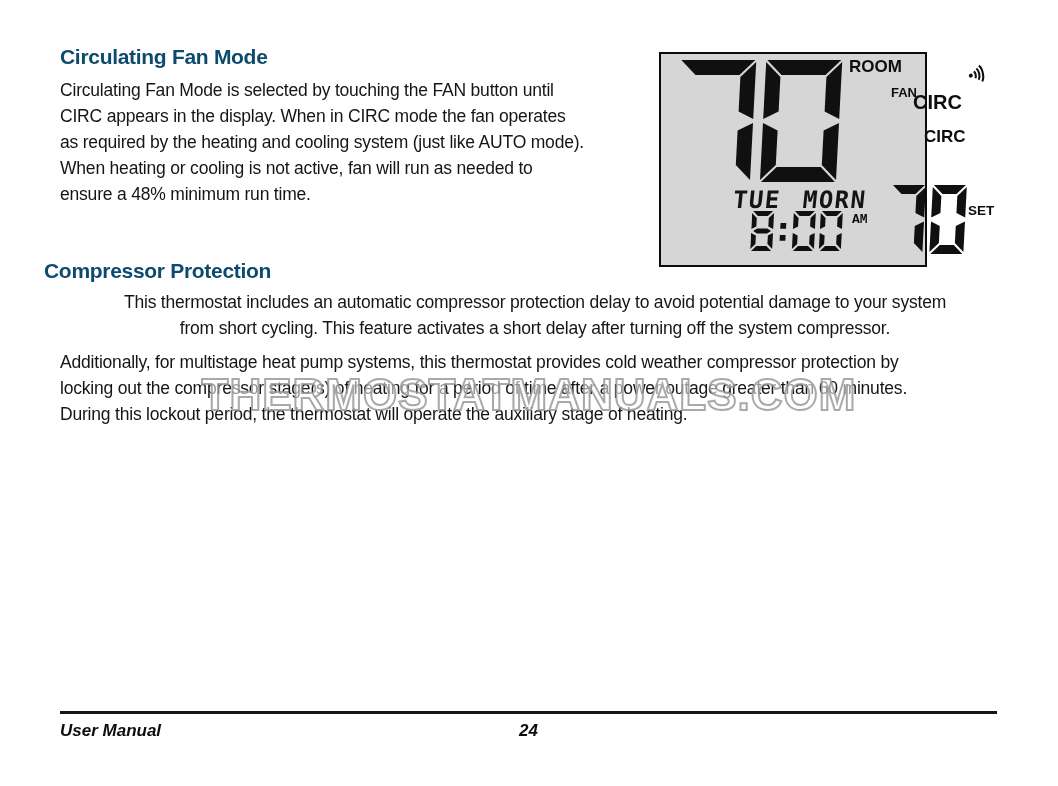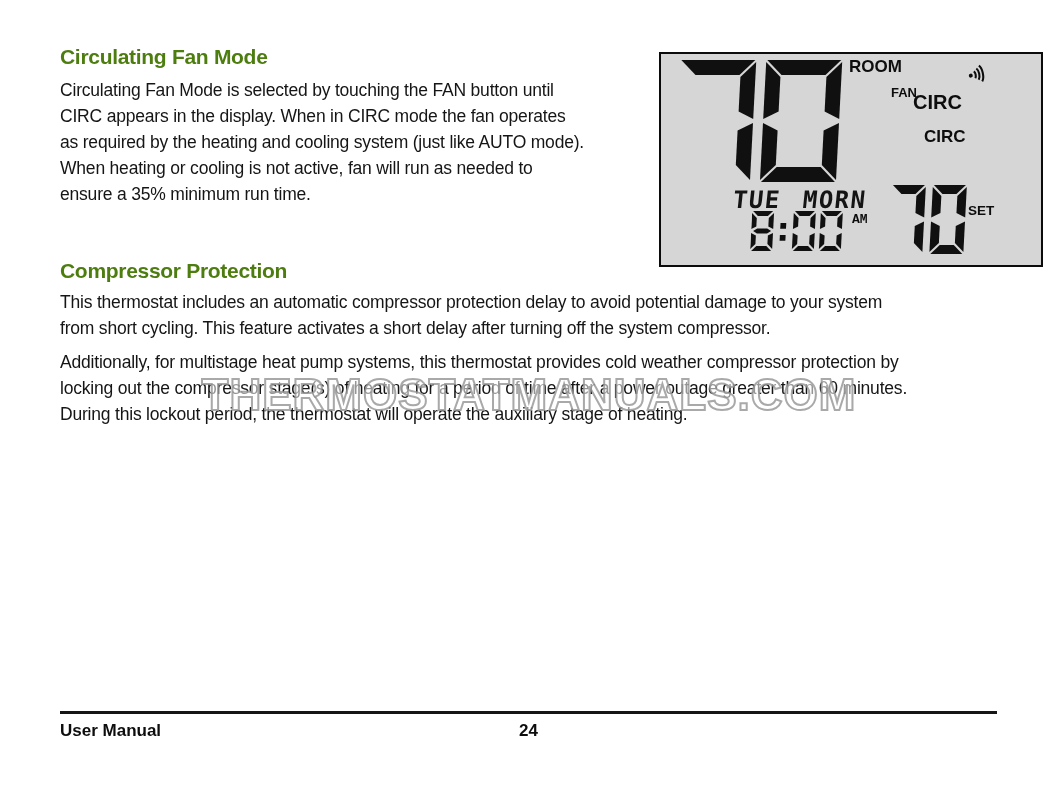--- a/index.html
+++ b/index.html
@@ -3,29 +3,29 @@
 <meta charset="utf-8">
 <style>
   html,body{margin:0;padding:0;}
   body{
     width:1058px;height:786px;position:relative;overflow:hidden;
     background:#ffffff;color:#141414;
     font-family:"Liberation Sans","DejaVu Sans",sans-serif;
   }
   .abs{position:absolute;}
   h2.sec-head{
-    margin:0;font-size:21px;font-weight:bold;letter-spacing:-0.3px;color:#4d7c0f;
+    margin:0;font-size:21px;font-weight:bold;letter-spacing:-0.3px;color:#0c4a6e;
   }
   .body-text{
     margin:0;font-size:17.5px;line-height:26px;letter-spacing:-0.2px;
     white-space:pre-line;color:#151515;
   }
   
   .lcd{
-    left:659px;top:52px;width:384px;height:215px;
+    left:659px;top:52px;width:268px;height:215px;
     background:#d6d6d6;border:2px solid #0b0b0b;box-sizing:border-box;
   }
   .lcd .lbl{position:absolute;font-weight:bold;color:#0d0d0d;line-height:1;}
   .seg{position:absolute;transform:skewX(-3deg);}
   .lbl-room{left:188px;top:4px;font-size:17px;}
   .lbl-fan{left:230px;top:32px;font-size:13px;text-align:right;}
   .lbl-circ{left:252px;top:38px;font-size:20px;}
   .lbl-heat{left:263px;top:74px;font-size:17px;}
   .lbl-am{left:191px;top:159px;font-size:13px;font-family:Liberation Mono, monospace;}
   .lbl-set{left:307px;top:150px;font-size:13.5px;}
@@ -39,34 +39,34 @@
   
   .watermark{
     left:50%;top:395px;transform:translate(-50%,-50%);
     font-size:44px;font-weight:bold;letter-spacing:1px;white-space:nowrap;
     color:rgba(255,255,255,0.55);
     -webkit-text-stroke:2px rgba(148,148,148,0.8);
     pointer-events:none;z-index:5;
   }
   
   .footer-line{left:60px;top:711px;width:937px;height:2.5px;background:#161616;}
-  .footer-text{font-size:17px;font-weight:bold;color:#0d0d0d;}
+  .footer-text{font-size:17px;font-weight:bold;color:#0d0d0d;font-style:italic;}
   .footer-left{left:60px;top:721px;}
   .footer-page{left:60px;top:721px;width:937px;text-align:center;}
 </style>
 </head>
 <body>
 
 <h2 class="sec-head abs" style="left:60px;top:45px;">Circulating Fan Mode</h2>
 
 <p class="body-text abs" style="left:60px;top:77px;width:610px;">Circulating Fan Mode is selected by touching the FAN button until
 CIRC appears in the display.  When in CIRC mode the fan operates
 as required by the heating and cooling system (just like AUTO mode).
 When heating or cooling is not active, fan will run as needed to
-ensure a 35% minimum run time.</p>
+ensure a 48% minimum run time.</p>
 
 <div class="lcd abs">
   <div class="seg" style="left:16px;top:6px;"><svg width="172" height="122" viewBox="0 0 172 122" fill="#101010" xmlns="http://www.w3.org/2000/svg">
         <polygon points="1,0 75,0 60,15 16,15"></polygon>
         <polygon points="76,2 76,59 61,51.5 61,17"></polygon>
         <polygon points="76,63 76,120 61,105 61,70.5"></polygon>
         <polygon points="87,0 161,0 146,15 102,15"></polygon>
         <polygon points="162,2 162,59 147,51.5 147,17"></polygon>
         <polygon points="162,63 162,120 147,105 147,70.5"></polygon>
         <polygon points="87,122 161,122 146,107 102,107"></polygon>
@@ -127,23 +127,23 @@
         <polygon points="75,2 75,32.5 66,28 66,11"></polygon>
         <polygon points="75,36.5 75,67 66,58 66,41"></polygon>
         <polygon points="42,69 74,69 65,60 51,60"></polygon>
         <polygon points="41,36.5 50,41 50,58 41,67"></polygon>
         <polygon points="41,2 50,11 50,28 41,32.5"></polygon>
       </svg></div>
 
   <span class="lbl lbl-set">SET</span>
 </div>
 
-<h2 class="sec-head abs" style="left:60px;top:259px;">Compressor Protection</h2>
+<h2 class="sec-head abs" style="left:44px;top:259px;">Compressor Protection</h2>
 
-<p class="body-text abs" style="left:60px;top:289px;width:950px;">This thermostat includes an automatic compressor protection delay to avoid potential damage to your system
+<p class="body-text abs" style="left:60px;top:289px;width:950px;text-align:center;">This thermostat includes an automatic compressor protection delay to avoid potential damage to your system
 from short cycling. This feature activates a short delay after turning off the system compressor.</p>
 
 <p class="body-text abs" style="left:60px;top:349px;width:950px;">Additionally, for multistage heat pump systems, this thermostat provides cold weather compressor protection by
 locking out the compressor stage(s) of heating for a period of time after a power outage greater than 60 minutes.
 During this lockout period, the thermostat will operate the auxiliary stage of heating.</p>
 
 <div class="watermark abs">THERMOSTATMANUALS.COM</div>
 
 <div class="footer-line abs"></div>
 <div class="footer-text footer-left abs">User Manual</div>

